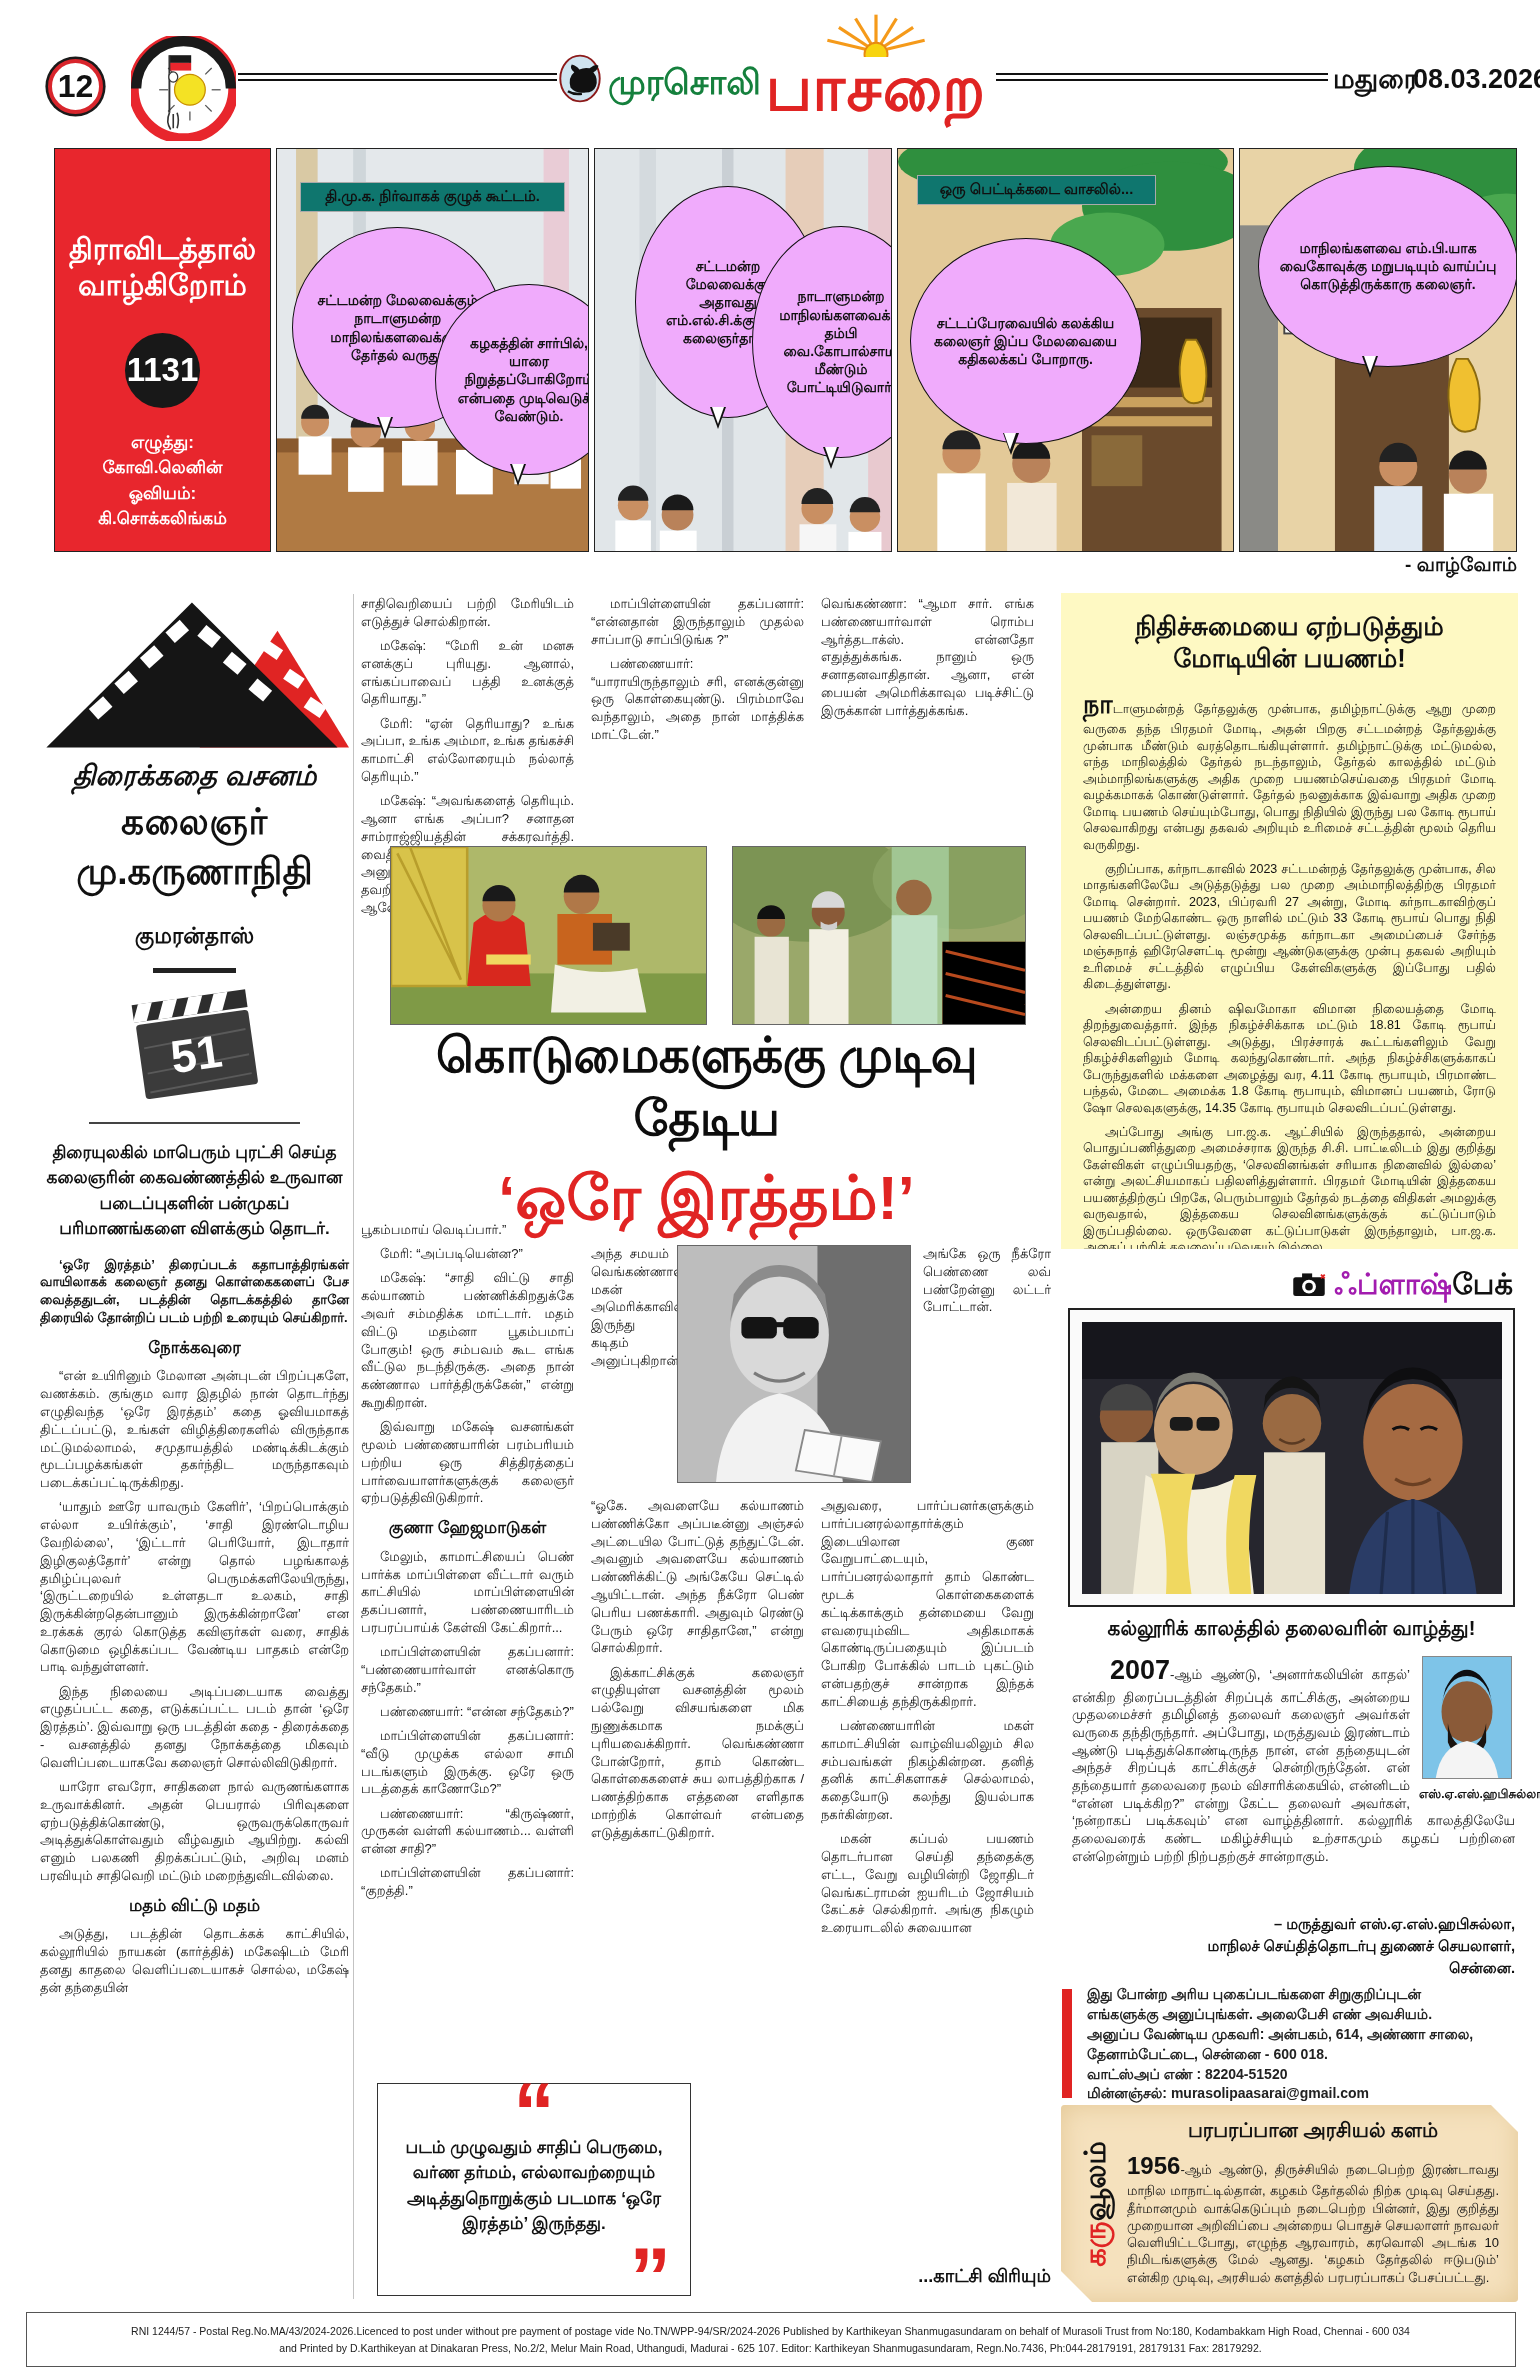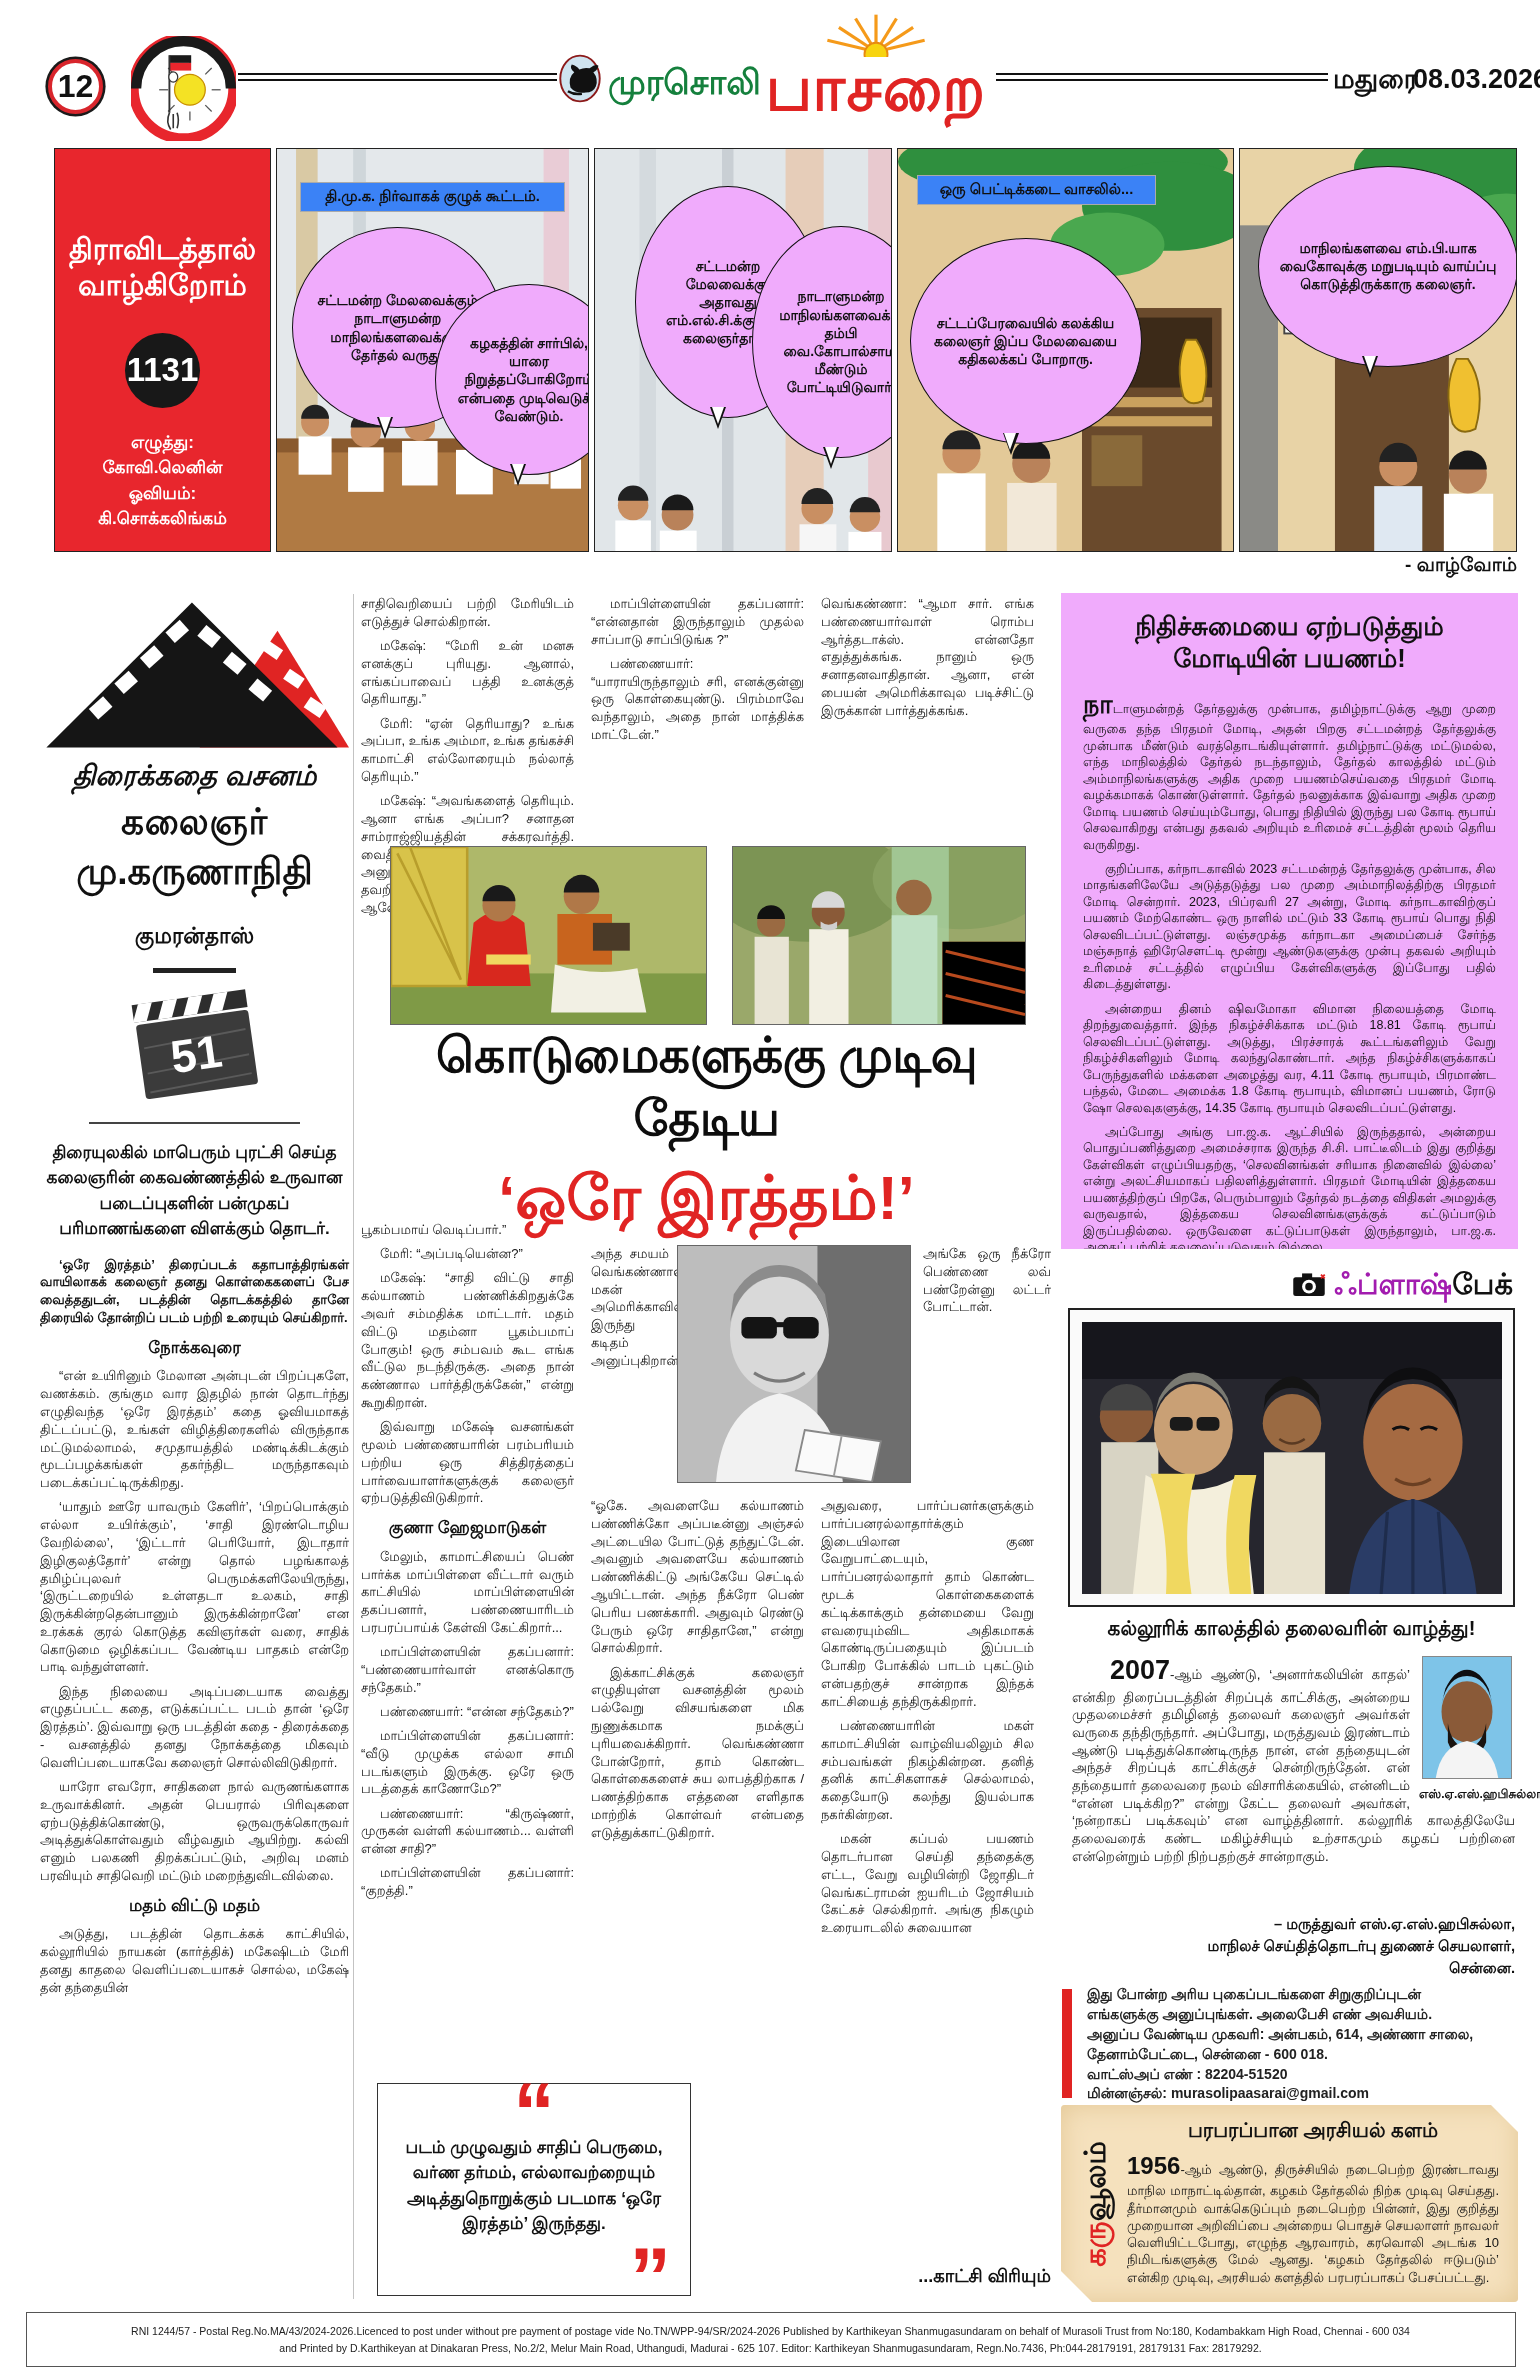--- a/index.html
+++ b/index.html
@@ -17,21 +17,21 @@
   
   .comic{left:54px;top:148px;width:1464px;height:404px;}
   .comic-redbox{left:0;top:0;width:217px;height:404px;background:#e8262d;border:1.3px solid #222;
     display:flex;flex-direction:column;align-items:center;color:#fff;text-align:center;padding-top:82px;}
   .comic-redbox .t{font-size:29px;font-weight:900;line-height:1.25;}
   .num-circle{margin-top:29px;width:75px;height:75px;border-radius:50%;background:#181818;
     display:flex;align-items:center;justify-content:center;font-size:33px;font-weight:800;color:#fff;}
   .credits{margin-top:22px;font-size:17px;line-height:1.5;font-weight:600;}
   .panel{top:0;height:404px;border:1.3px solid #222;overflow:hidden;background:#e6e9ec;}
   .panel svg{position:absolute;left:0;top:0;width:100%;height:100%;}
-  .caption{position:absolute;background:#3b82f6;border:0.6px solid #aaa;text-align:center;
+  .caption{position:absolute;background:#0f766e;border:0.6px solid #aaa;text-align:center;
     font-size:14.7px;padding:5.1px 3.8px;font-weight:600;}
   .bubble{position:absolute;background:#f0abfc;border:1.9px solid #111;border-radius:50%;
     display:flex;align-items:center;justify-content:center;text-align:center;
     padding:19px;font-size:14px;line-height:1.3;font-weight:600;}
   .bubble::before{content:"";position:absolute;bottom:-20.4px;left:40%;
     border:8.3px solid transparent;border-top:22px solid #111;}
   .bubble::after{content:"";position:absolute;bottom:-13.4px;left:calc(40% + 1.9px);
     border:6.4px solid transparent;border-top:17px solid #fff;}
   .signoff{left:1354px;top:554px;width:163px;text-align:right;font-size:19px;font-weight:800;}
   
@@ -52,21 +52,21 @@
   .headline{left:358px;top:1027px;width:697px;text-align:center;}
   .headline .h1{font-size:49px;font-weight:900;color:#0d0d0d;letter-spacing:-0.6px;}
   .headline .h2{font-size:61px;font-weight:900;color:#e02423;margin-top:10.2px;}
   .photo{border:1.3px solid #666;background:#ccc;}
   .pull-quote{left:377px;top:2083px;width:314px;height:213px;border:1.3px solid #333;background:#fff;
     text-align:center;padding:3.8px 19px;}
   .pq-mark{font-size:83px;line-height:0.6;color:#e02423;font-weight:900;height:47px;}
   .pq-text{font-size:17px;font-weight:800;line-height:1.5;}
   .continuation{left:821px;top:2266px;width:230px;text-align:right;font-size:18px;font-weight:800;}
   
-  .pinkbox{left:1061px;top:593px;width:457px;height:656px;background:#f0abfc;padding:19px 22px;overflow:hidden;}
+  .pinkbox{left:1061px;top:593px;width:457px;height:656px;background:#fef9c3;padding:19px 22px;overflow:hidden;}
   .pink-title{font-size:25.5px;font-weight:900;text-align:center;margin-bottom:11.5px;}
   .pink-p{font-size:12.5px;line-height:1.32;text-align:justify;margin:0 0 7.7px 0;text-indent:22px;}
   .pink-p.first{text-indent:0;}
   .lead-cap{font-size:25.5px;font-weight:800;}
   .fb-logo{left:1181px;top:1268px;width:332px;text-align:right;font-size:29px;font-weight:900;}
   .fb-logo .red{color:#a21caf;}
   .fb-frame{left:1068px;top:1308px;width:447px;height:299px;border:2.6px solid #222;background:#fafafa;padding:11.5px;}
   .fb-frame svg{width:100%;height:100%;}
   .fb-headline{left:1068px;top:1617px;width:447px;text-align:center;font-size:20px;font-weight:900;}
   .fb-body{left:1072px;top:1653px;width:443px;font-size:13.4px;line-height:1.32;text-align:justify;}

